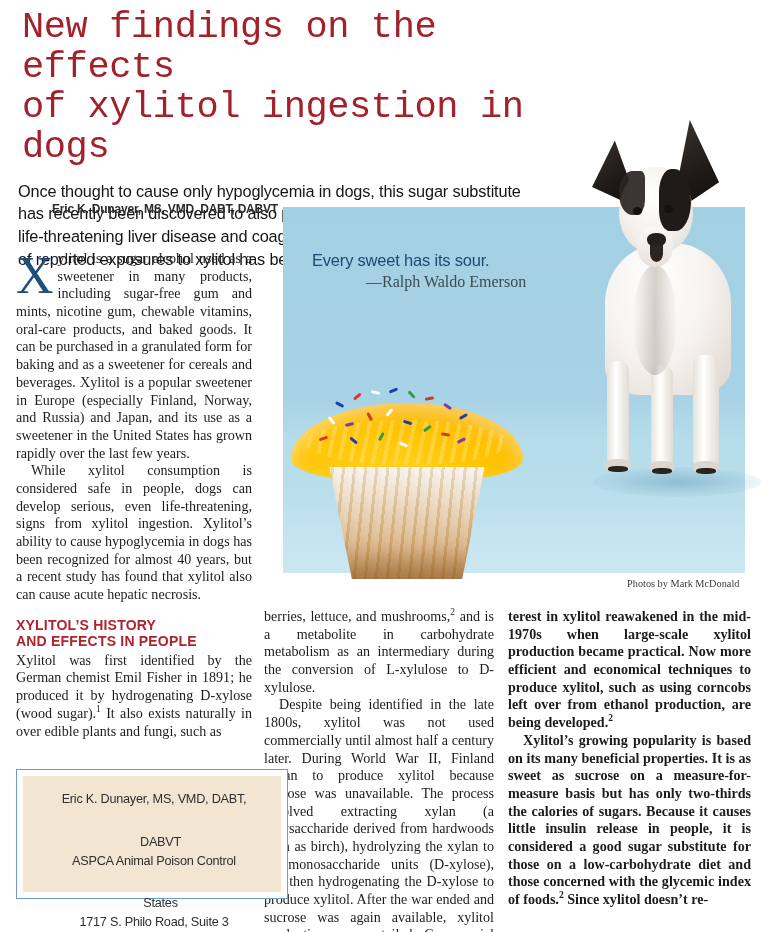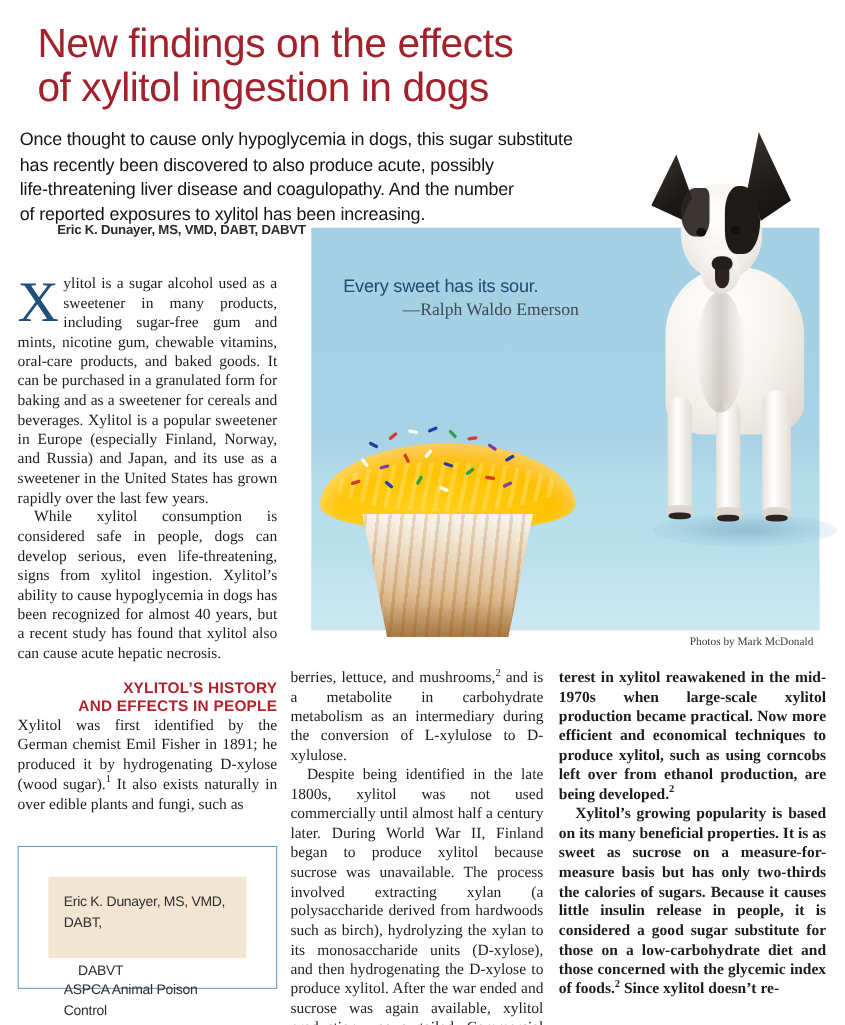--- a/index.html
+++ b/index.html
@@ -17,27 +17,27 @@
   }
 
   
   .masthead {
     position: absolute;
     left: 18px;
     top: 4px;
     width: 560px;
   }
   .headline {
-    font-family: Liberation Sans, sans-serif;
+    font-family: Liberation Mono, monospace;
     font-size: 37px;
     line-height: 1.08;
     font-weight: 400;
     color: #a3212b;
     letter-spacing: -0.4px;
-    margin: 16px;
+    margin: 4px;
     white-space: pre-line;
   }
   .deck {
     font-family: "Liberation Sans", sans-serif;
     font-size: 16.3px;
     line-height: 1.39;
     color: #141414;
     margin: 12px 0 0 0;
     white-space: pre-line;
     letter-spacing: -0.15px;
@@ -348,36 +348,37 @@
   .section-head {
     font-family: "Liberation Sans", sans-serif;
     font-weight: bold;
     font-size: 14px;
     line-height: 1.18;
     color: #b0232e;
     letter-spacing: 0.2px;
     margin: 13px 0 2px 0;
     text-transform: uppercase;
     white-space: pre-line;
-    text-align: right;
+    text-align: left;
   }
 
   sup { font-size: 9.5px; vertical-align: super; line-height: 0; }
 
   
   .addr-box {
     position: absolute;
     left: 16px;
     top: 769px;
-    width: 236px;
+    width: 272px;
     height: 130px;
     border: 1.3px solid #6c9dc6;
     background: #ffffff;
     box-sizing: border-box;
-    padding: 27px;
+    padding: 6px;
+    text-align: center;
   }
   .addr-inner {
     width: 100%;
     height: 100%;
     background: #f2e6d3;
     box-sizing: border-box;
     padding: 14px 10px 10px 14px;
   }
   .addr-line {
     font-family: "Liberation Sans", sans-serif;

